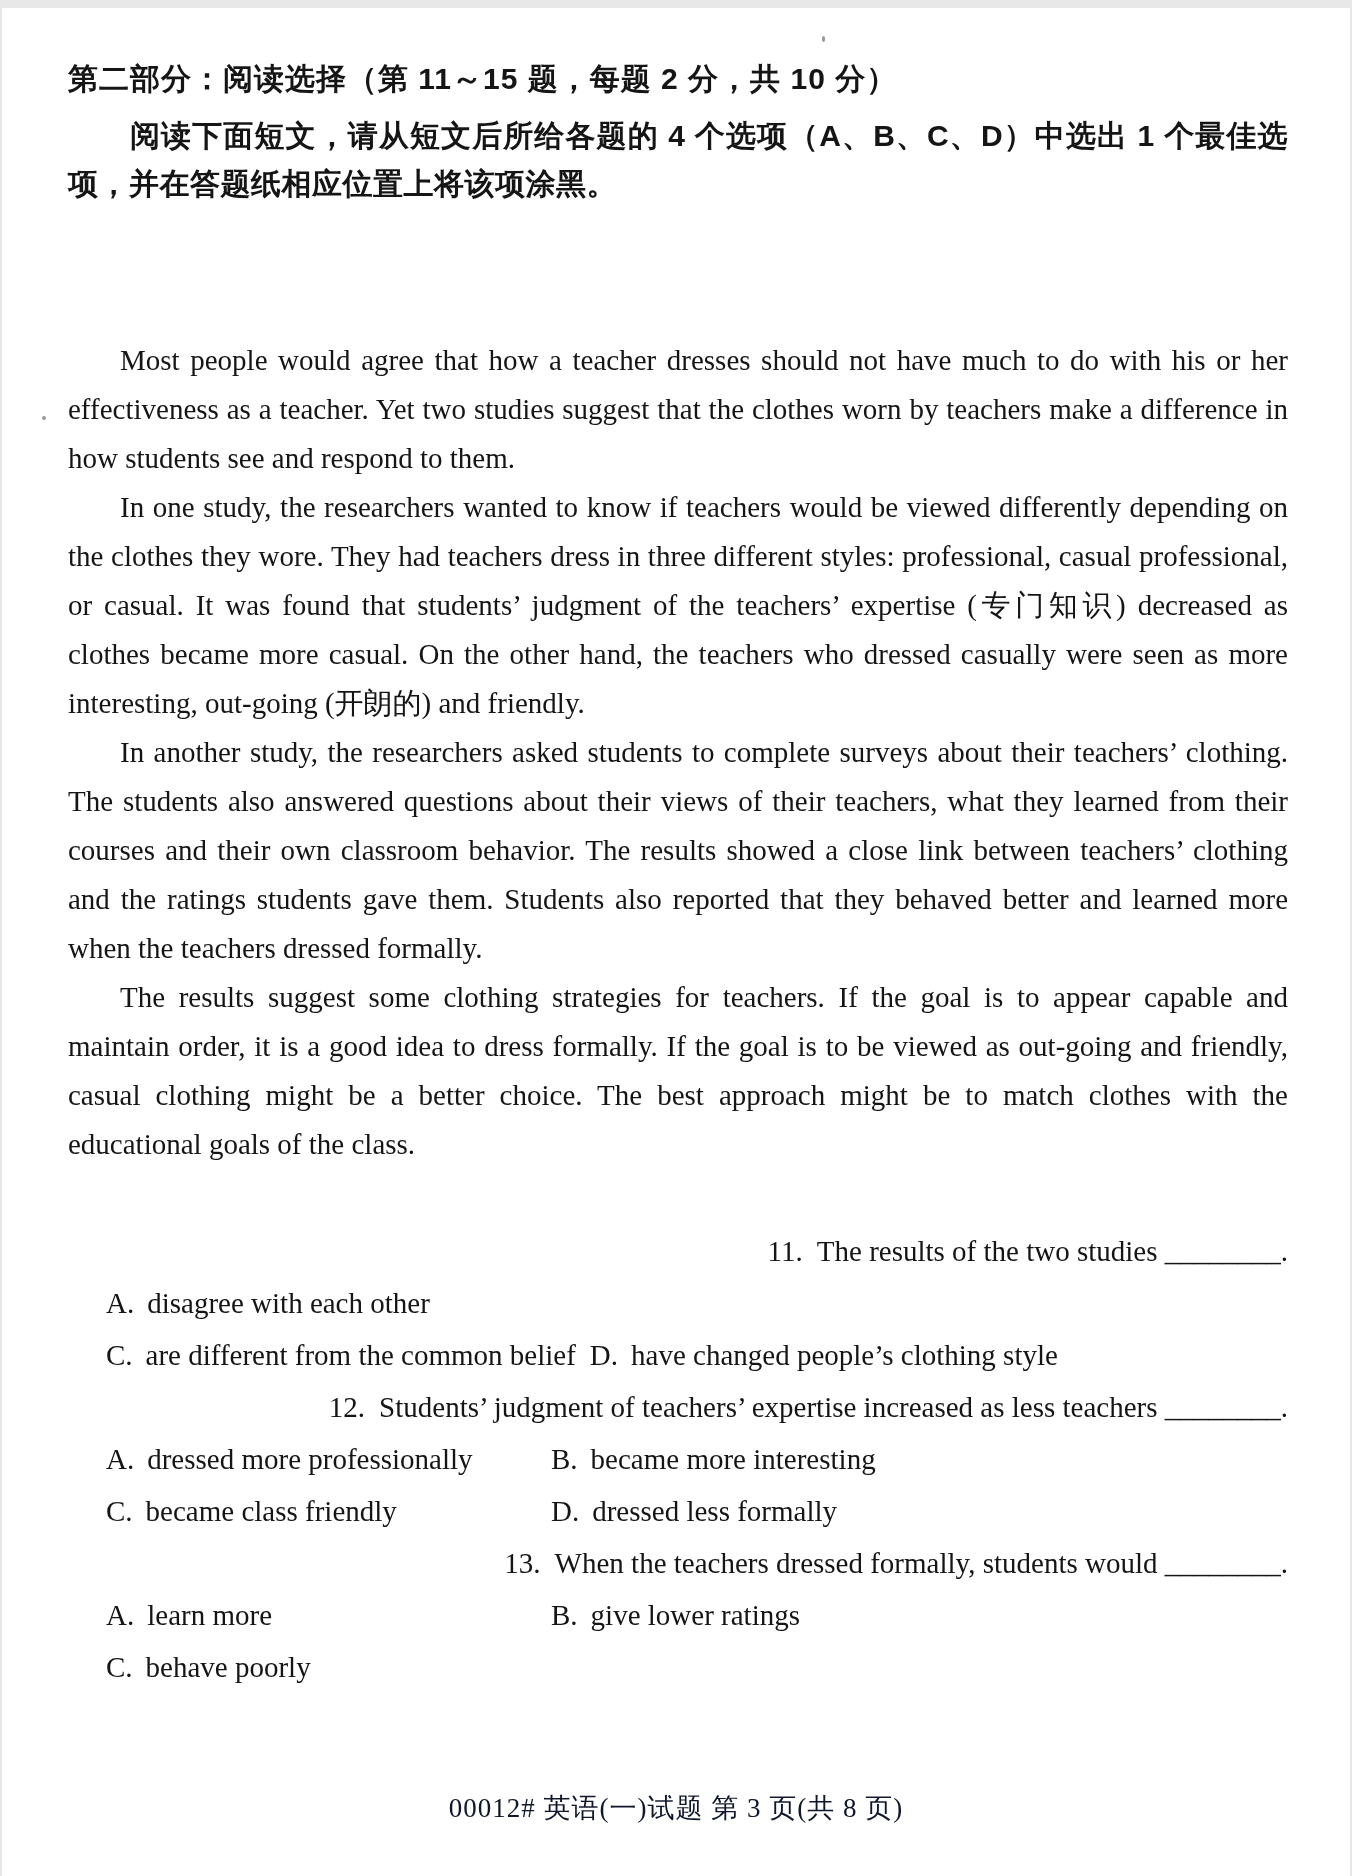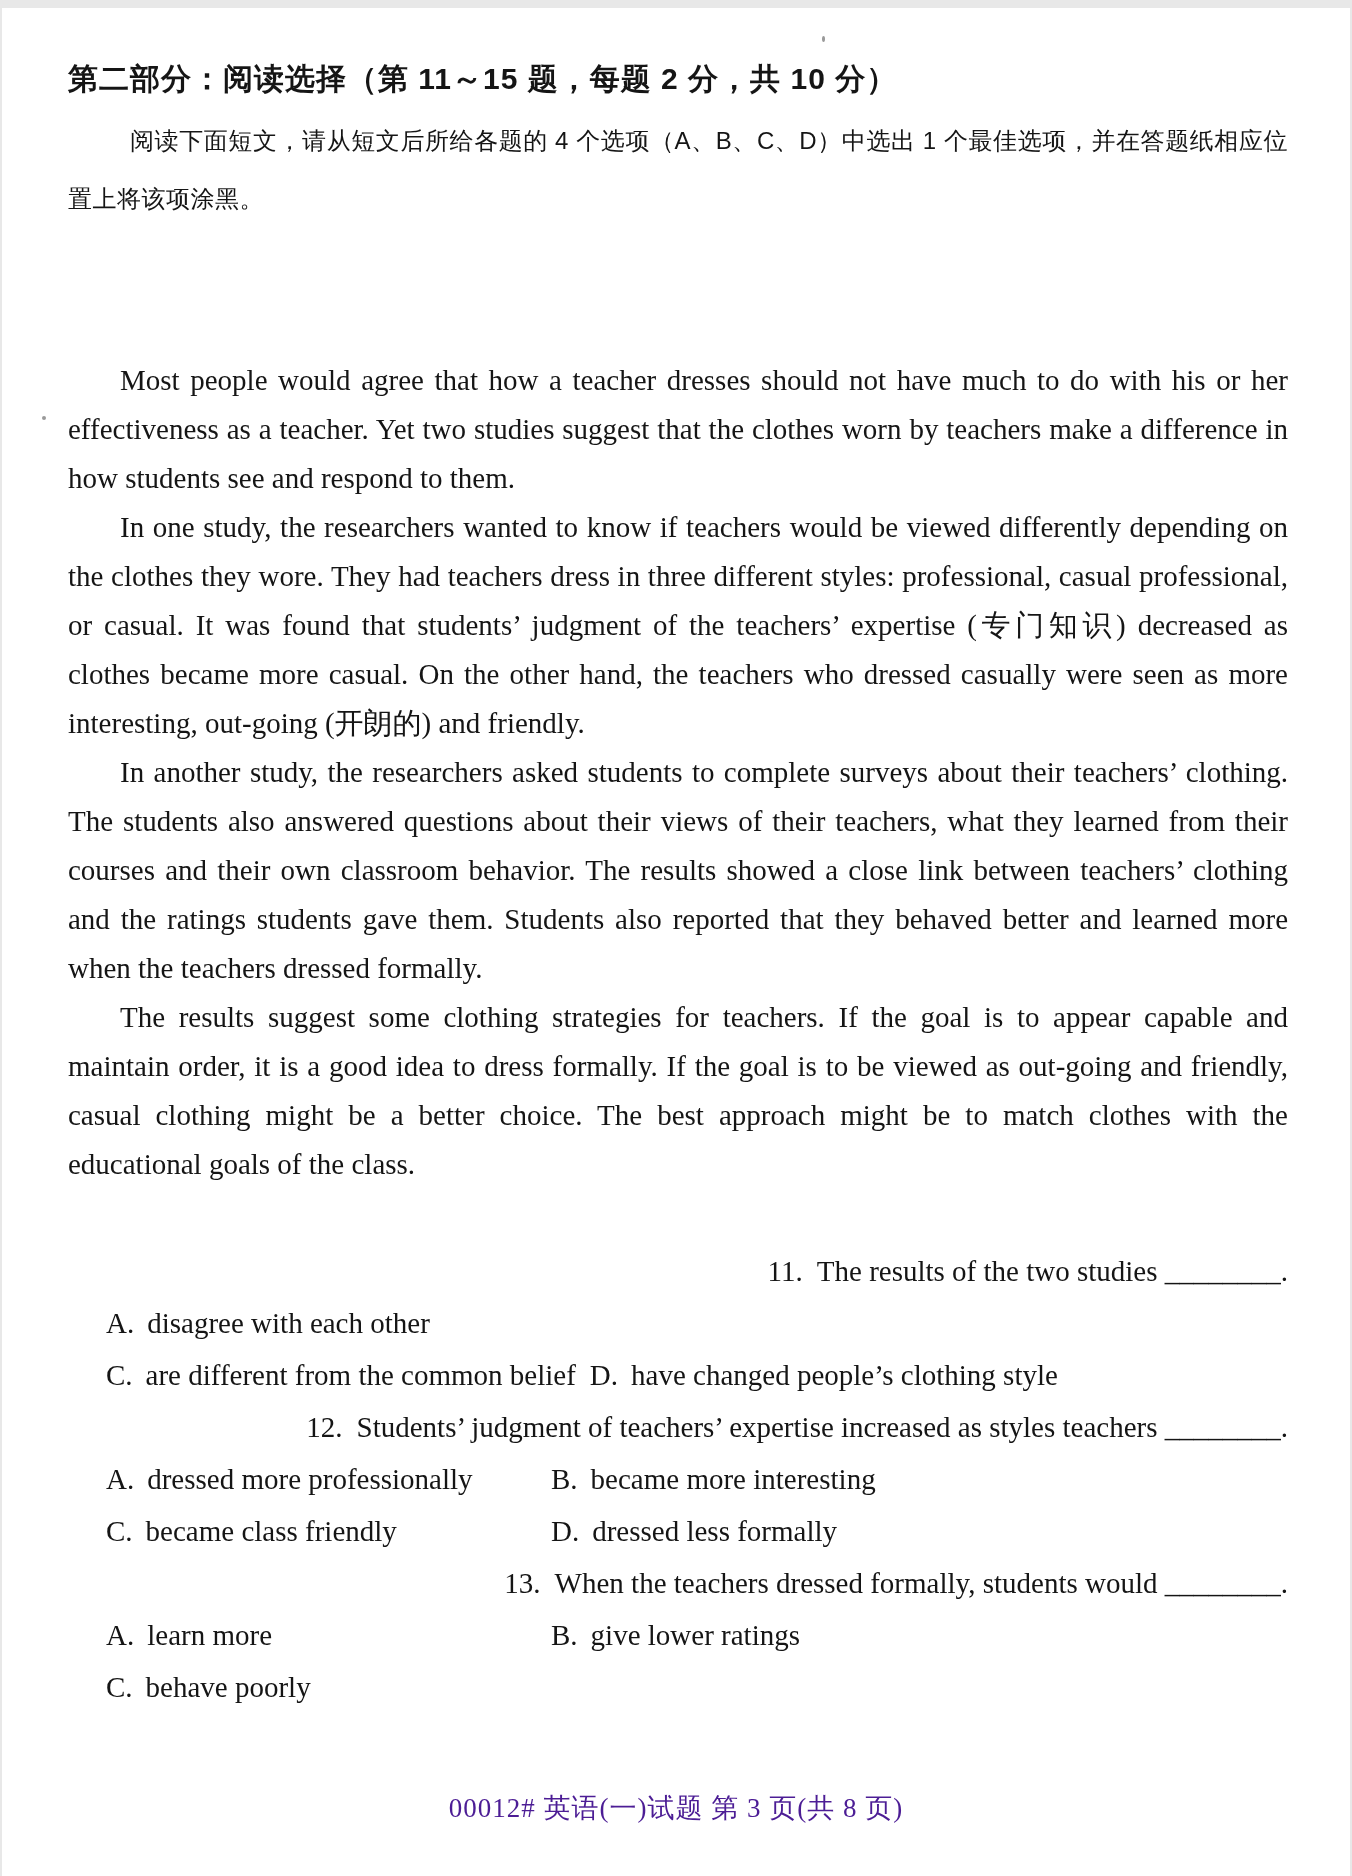--- a/index.html
+++ b/index.html
@@ -20,23 +20,23 @@
     margin: 0;
     font-family: "Liberation Sans", "DejaVu Sans", sans-serif;
     font-weight: 700;
     font-size: 30px;
     line-height: 46px;
     letter-spacing: 1px;
   }
   .cn-instructions {
     margin: 10px 0 0 0;
     font-family: "Liberation Sans", "DejaVu Sans", sans-serif;
-    font-weight: 400;
-    font-size: 24px;
-    line-height: 58px;
+    font-weight: 700;
+    font-size: 30px;
+    line-height: 48px;
     text-indent: 62px;
     text-align: justify;
     letter-spacing: 0.5px;
   }
   .passage {
     margin-top: 128px;
     font-size: 29px;
     line-height: 49px;
     text-align: justify;
   }
@@ -69,21 +69,21 @@
   .olabel { margin-right: 13px; }
   .footer {
     position: absolute;
     left: 0;
     right: 0;
     top: 1782px;
     text-align: center;
     font-size: 27px;
     letter-spacing: 1px;
     font-family: "Liberation Serif", "DejaVu Serif", serif;
-    color: #4c1d95;
+    color: #0f172a;
   }
   
   .speck { position: absolute; background: #9a9a9a; border-radius: 50%; }
   .speck-1 { left: 40px; top: 408px; width: 4px; height: 4px; }
   .speck-2 { left: 820px; top: 28px; width: 3px; height: 6px; }
 </style>
 </head>
 <body>
 
 <div class="sheet">
@@ -119,21 +119,21 @@
             <span class="olabel">C.</span><span class="otext">are different from the common belief</span>
           </div>
           <div class="opt">
             <span class="olabel">D.</span><span class="otext">have changed people’s clothing style</span>
           </div>
         </div>
       </div>
 
       <div class="question">
         <div class="stem">
-          <span class="qnum">12.</span><span class="qtext">Students’ judgment of teachers’ expertise increased as styles teachers ________.</span>
+          <span class="qnum">12.</span><span class="qtext">Students’ judgment of teachers’ expertise increased as less teachers ________.</span>
         </div>
         <div class="opt-row">
           <div class="opt opt-left">
             <span class="olabel">A.</span><span class="otext">dressed more professionally</span>
           </div>
           <div class="opt">
             <span class="olabel">B.</span><span class="otext">became more interesting</span>
           </div>
         </div>
         <div class="opt-row">

